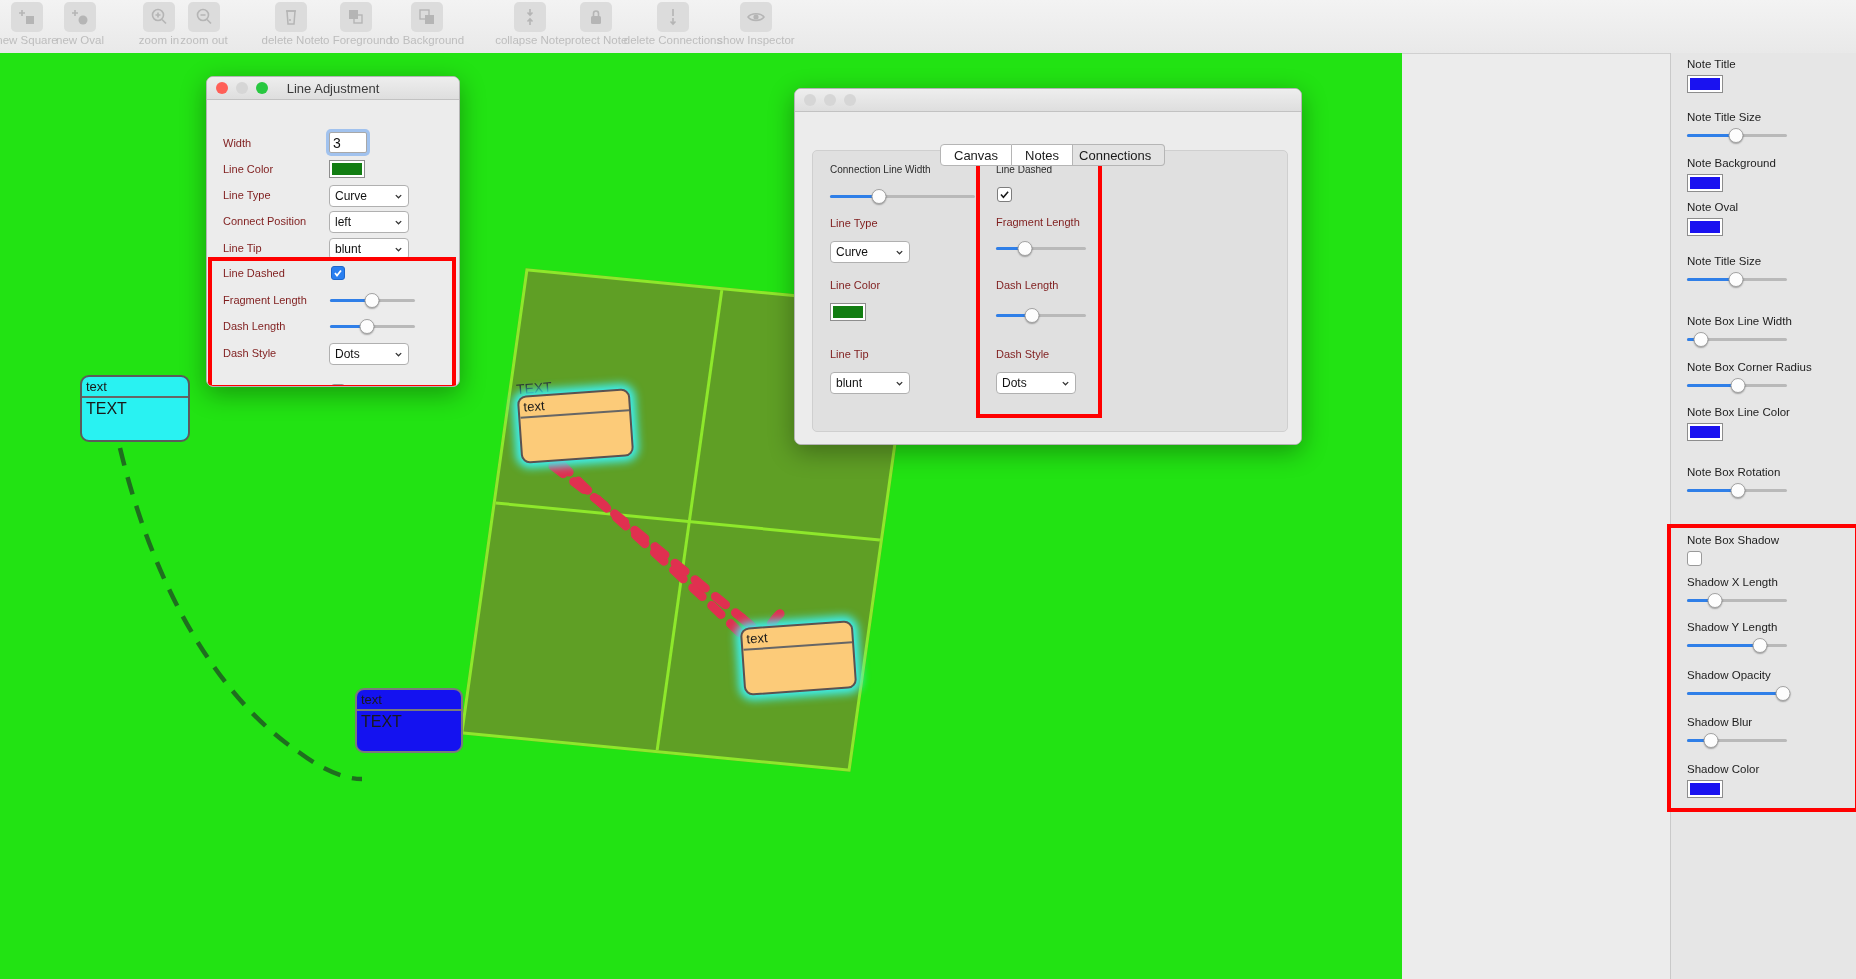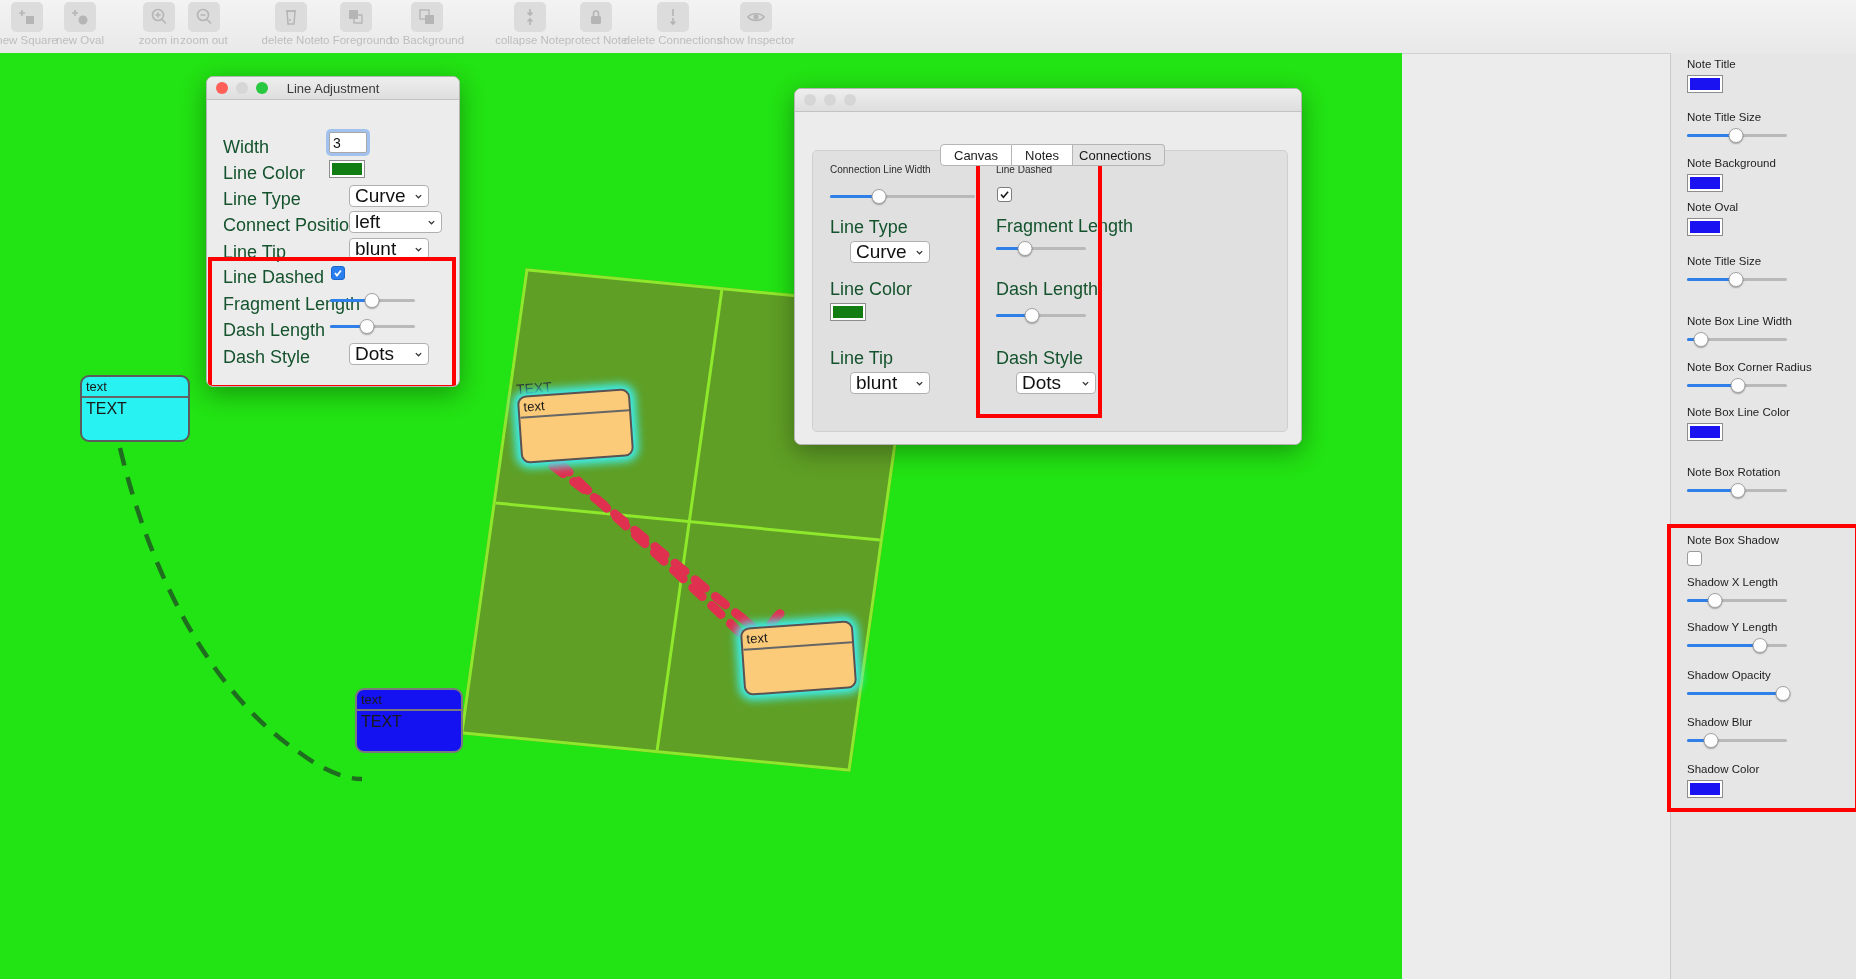--- a/index.html
+++ b/index.html
@@ -141,21 +141,21 @@
   .tl.yellow { background: #d6d6d6; }
   .tl.green { background: #28c840; }
   .tl.dim { background: #d6d6d6; }
   .win-title span.t {
     position: absolute; left: 0; right: 0; text-align: center;
     font-size: 13px; color: #3b3b3b; font-weight: 400;
   }
   .win-title span.t.dimmed { color: #9a9a9a; }
 
   
-  .lbl { font-size: 18px; color: #14532d; }
+  .lbl { font-size: 11px; color: #7f1d1d; }
   .lbl-sm { font-size: 10px; color: #2b2b2b; }
 
   .textfield {
     width: 38px; height: 21px;
     background: #fff;
     border: 1px solid #a8a8a8;
     border-radius: 2px;
     box-shadow: 0 0 0 3px rgba(100,160,240,0.55);
     font-size: 14px; color: #111;
     padding: 0 3px;
@@ -169,27 +169,26 @@
     padding: 2px;
     box-sizing: border-box;
   }
   .colorwell > i { display:block; width:100%; height:100%; }
 
   .select {
     height: 22px;
     background: #fff;
     border: 1px solid #b0b0b0;
     border-radius: 4px;
-    font-size: 19px;
+    font-size: 12px;
     color: #111;
     display: flex; align-items: center;
     padding-left: 5px;
     position: relative;
     box-sizing: border-box;
-    margin-left: 20px;
   }
   .select .chev {
     position: absolute; right: 5px; top: 50%;
     transform: translateY(-50%);
     width: 9px; height: 9px;
   }
 
   .check {
     width: 14px; height: 14px;
     border-radius: 3px;
@@ -435,21 +434,21 @@
 
       <div class="la-row lbl" style="top:89px">Line Type</div>
       <div class="select la-row" style="left:122px; top:85px; width:80px;">
         <span>Curve</span>
         <svg class="chev" viewBox="0 0 10 10">
             <path d="M2 4l3 3 3-3" fill="none" stroke="#333" stroke-width="1.4"></path>
           </svg>
       </div>
 
       <div class="la-row lbl" style="top:115px">Connect Position</div>
-      <div class="select la-row" style="left:122px; top:111px; width:93px;">
+      <div class="select la-row" style="left:122px; top:111px; width:80px;">
         <span>left</span>
         <svg class="chev" viewBox="0 0 10 10">
             <path d="M2 4l3 3 3-3" fill="none" stroke="#333" stroke-width="1.4"></path>
           </svg>
       </div>
 
       <div class="la-row lbl" style="top:142px">Line Tip</div>
       <div class="select la-row" style="left:122px; top:138px; width:80px;">
         <span>blunt</span>
         <svg class="chev" viewBox="0 0 10 10">

